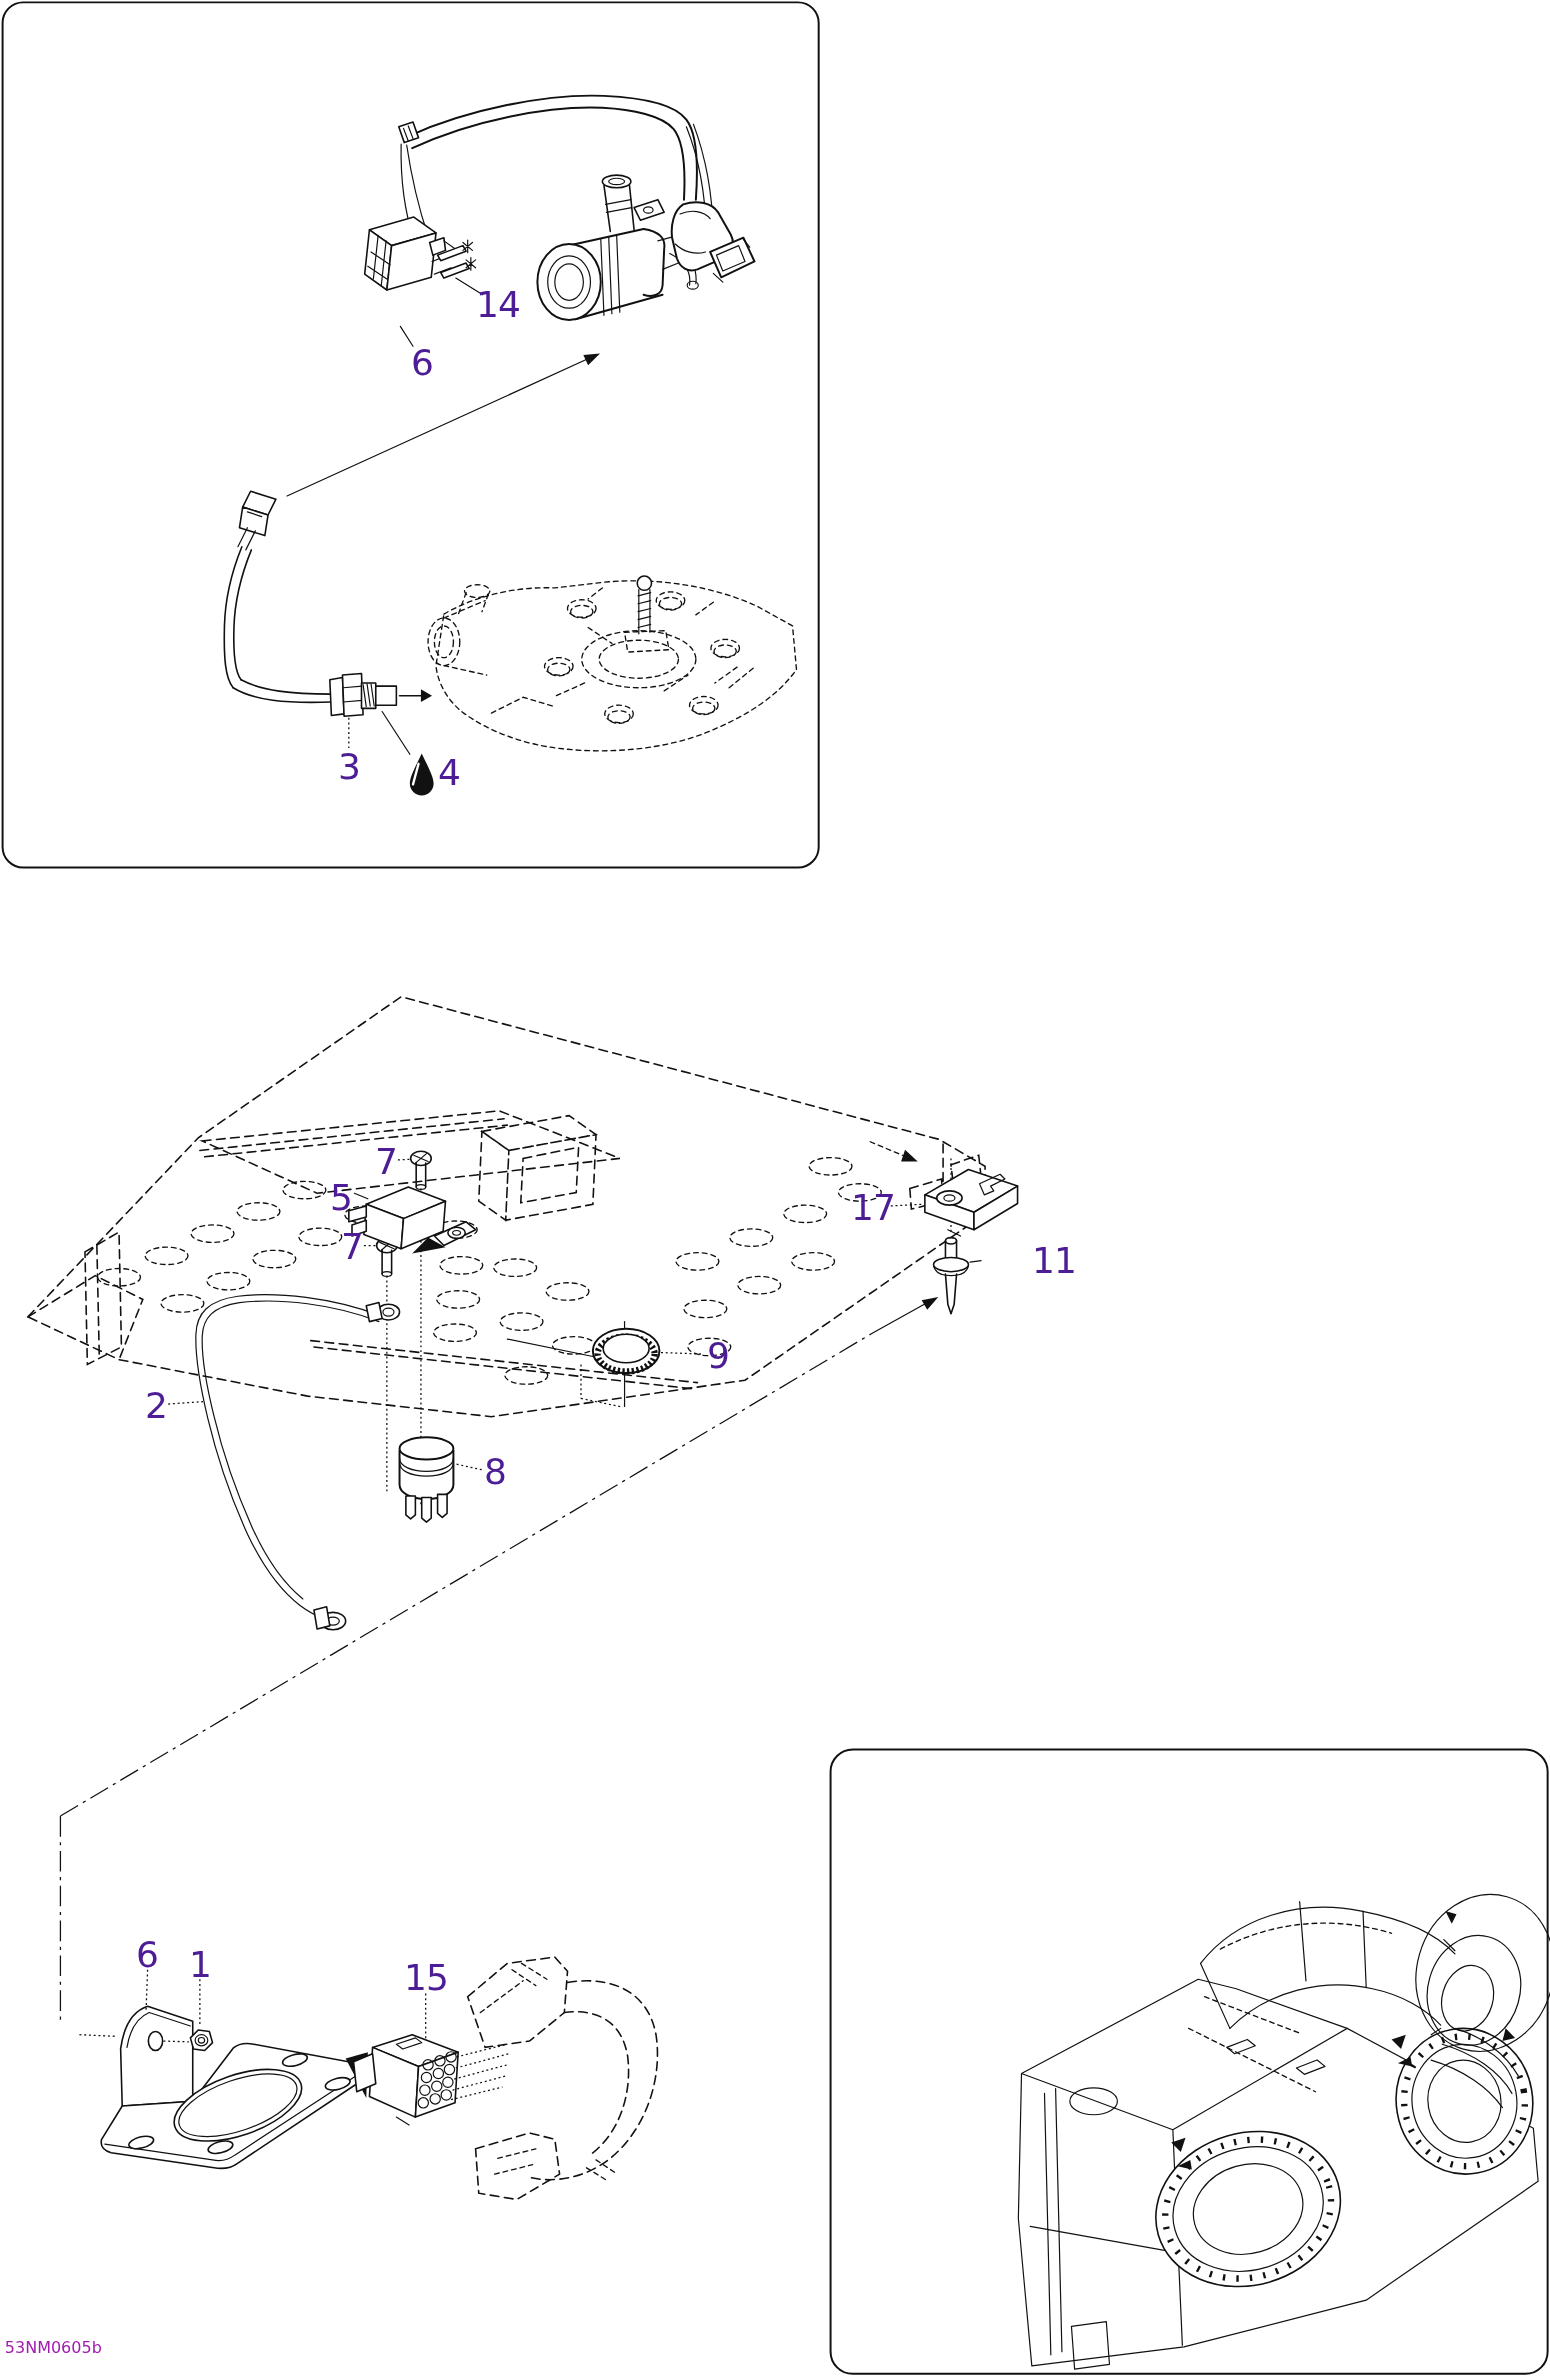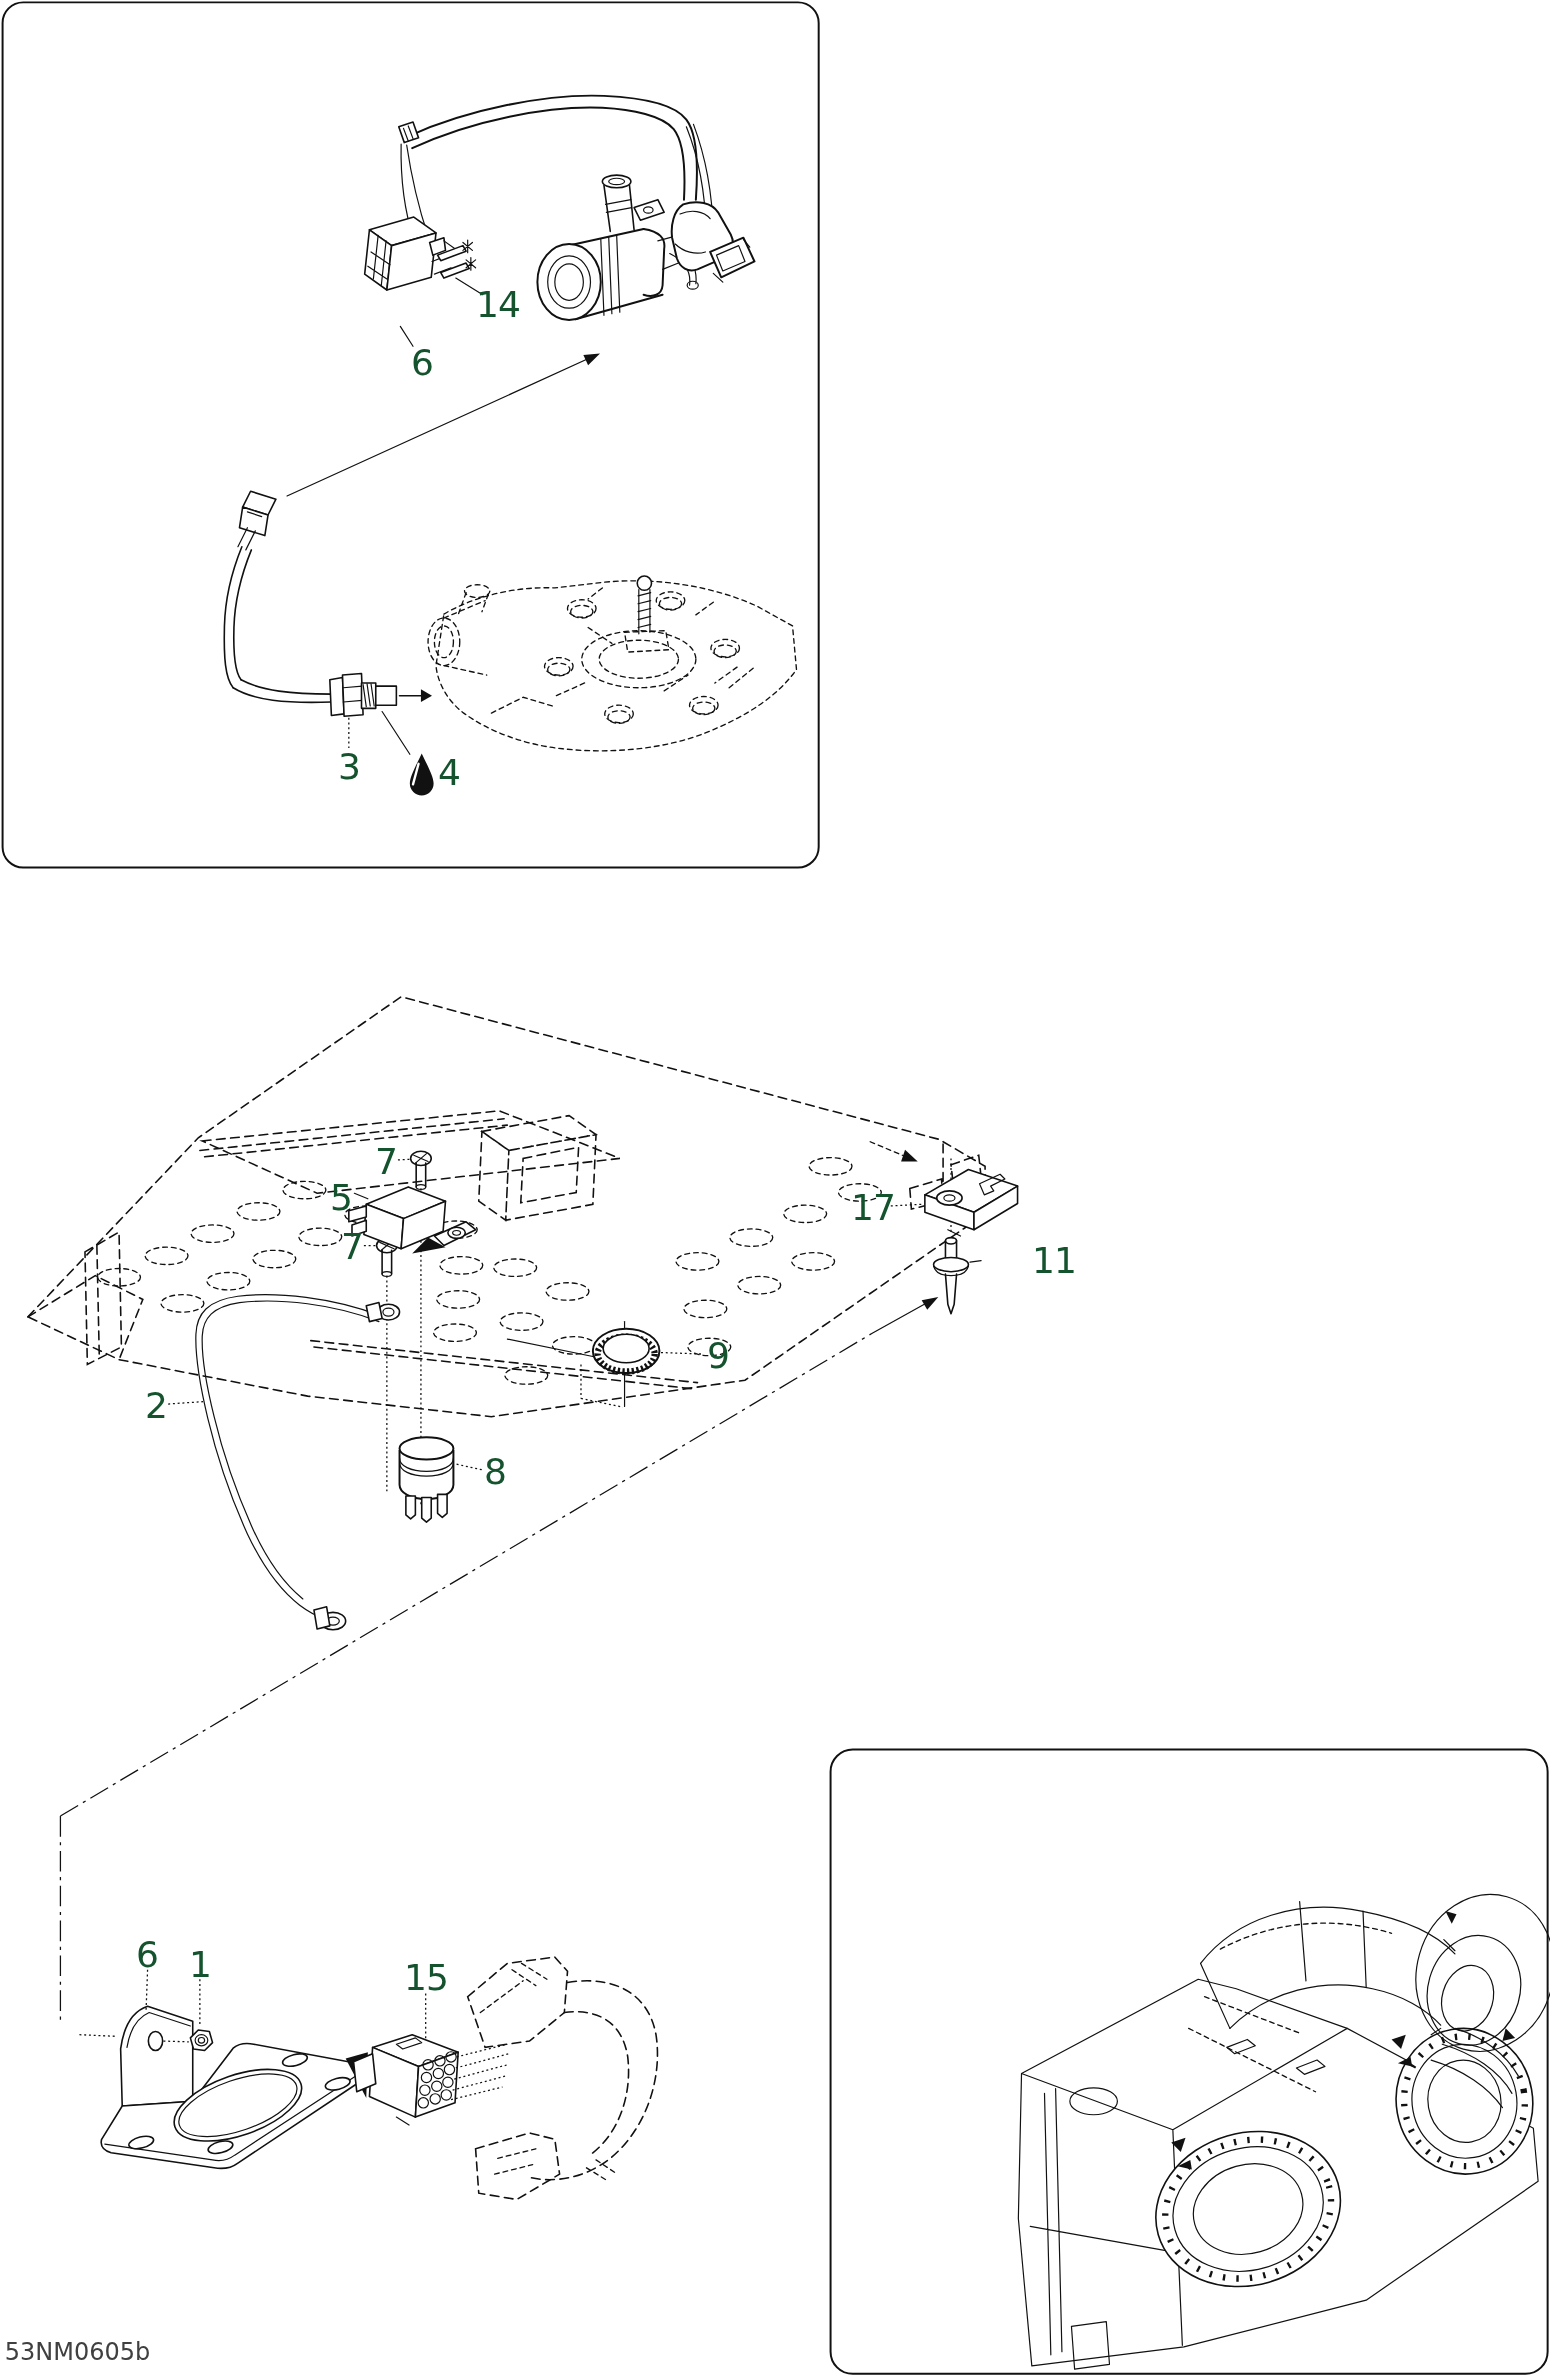--- a/index.html
+++ b/index.html
@@ -1,21 +1,21 @@
 <!DOCTYPE html>
 <html style="font-size:12.7px"><head>
 <meta charset="utf-8">
 <style>
   html,body{margin:0;padding:0;background:#fff;}
   .page{position:relative;width:1551px;height:2377px;background:#fff;overflow:hidden;
         font-family:"DejaVu Sans", sans-serif;}
   .art{position:absolute;left:0;top:0;}
   .callout{position:absolute;transform:translate(-50%,-50%);font-size:36px;line-height:1;
-           color:#14532d;letter-spacing:-0.8px;font-family:"DejaVu Sans", sans-serif;}
-  .figcode{position:absolute;left:4.8px;top:2338px;font-size:24px;color:#404040;
+           color:#4c1d95;letter-spacing:-0.8px;font-family:"DejaVu Sans", sans-serif;}
+  .figcode{position:absolute;left:4.8px;top:2338px;font-size:16px;color:#a21caf;
            font-family:"DejaVu Sans", sans-serif;}
   
   .s{stroke:#111;fill:none;stroke-width:2;stroke-linecap:round;stroke-linejoin:round}
   .s1{stroke:#111;fill:none;stroke-width:1.5;stroke-linecap:round;stroke-linejoin:round}
   .s25{stroke:#111;fill:none;stroke-width:2.5;stroke-linecap:round;stroke-linejoin:round}
   .w{fill:#fff;stroke:#111;stroke-width:2;stroke-linejoin:round}
   .w25{fill:#fff;stroke:#111;stroke-width:2.5;stroke-linejoin:round}
   .dash{stroke:#111;fill:none;stroke-width:2;stroke-dasharray:11 7;stroke-linecap:round}
   .dashS{stroke:#111;fill:none;stroke-width:1.7;stroke-dasharray:6 5;stroke-linecap:round}
   .dot{stroke:#111;fill:none;stroke-width:1.6;stroke-dasharray:2.5 3.5}

